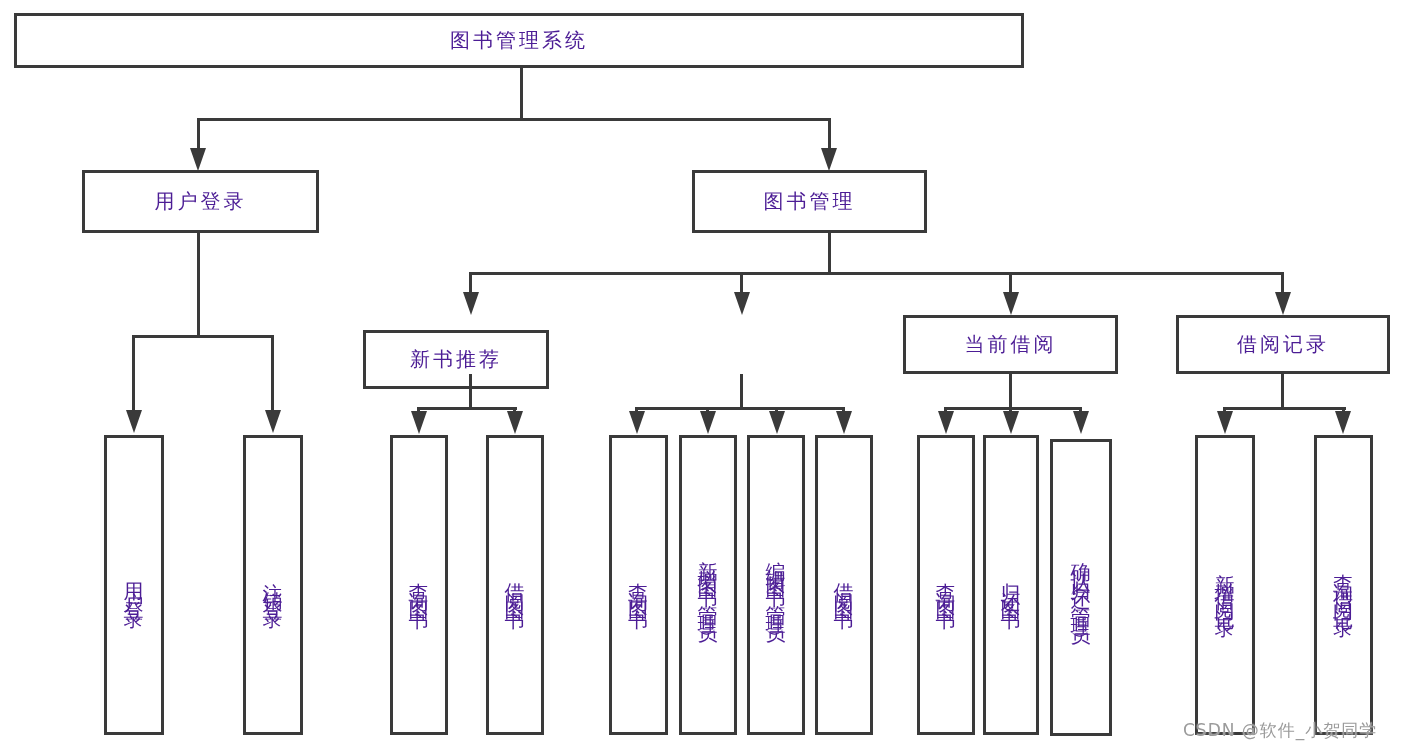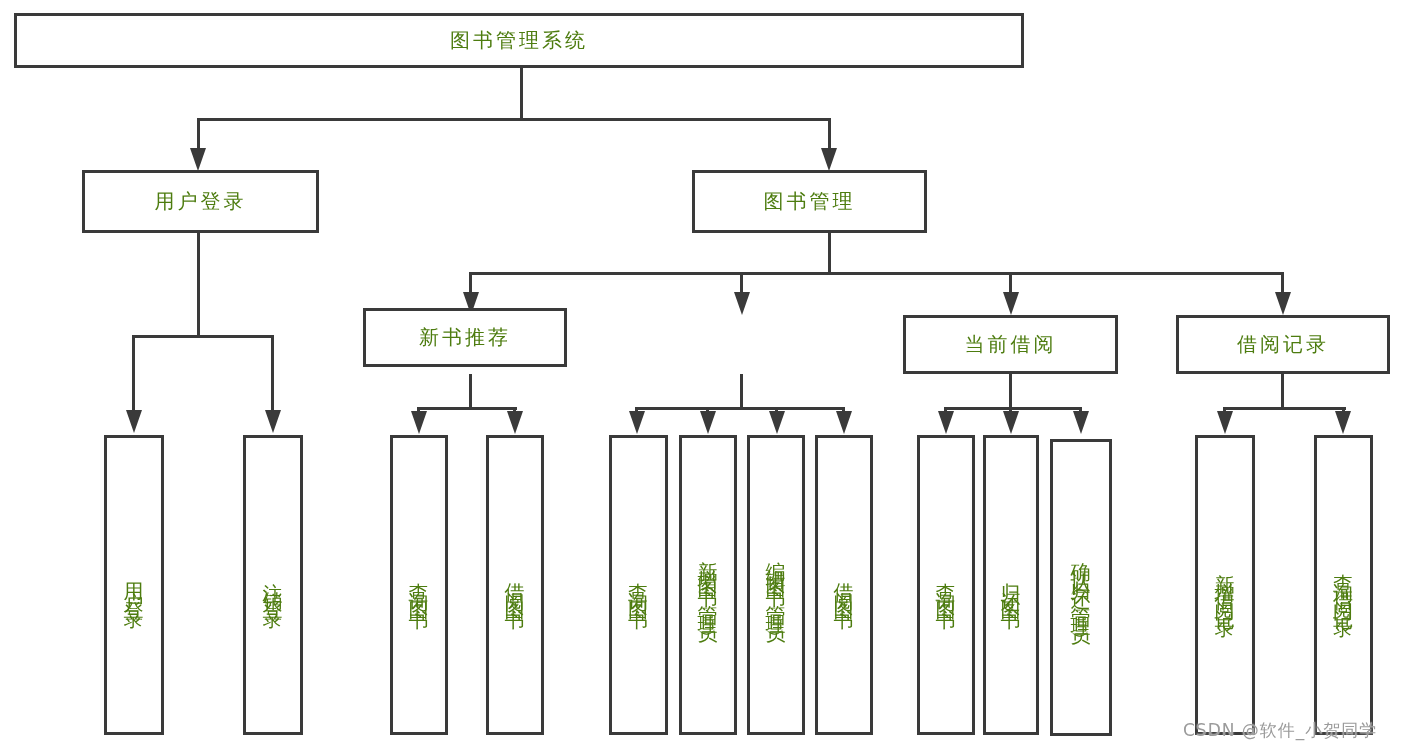--- a/index.html
+++ b/index.html
@@ -3,21 +3,21 @@
 <meta charset="utf-8">
 <style>
   html,body{margin:0;padding:0;background:#ffffff;}
   #stage{
     position:relative;width:1405px;height:747px;background:#ffffff;overflow:hidden;
     font-family:"DejaVu Sans","Liberation Sans",sans-serif;color:#3c3c3c;
   }
   .box{
     position:absolute;background:#ffffff;border:3px solid #3a3a3a;box-sizing:border-box;
     display:flex;align-items:center;justify-content:center;
-    font-size:20px;letter-spacing:3px;color:#4d7c0f;
+    font-size:20px;letter-spacing:3px;color:#4c1d95;
   }
   .box .lbl{white-space:nowrap;}
   .vbox .lbl{
     writing-mode:vertical-rl;text-orientation:mixed;
     letter-spacing:9px;line-height:1;white-space:normal;
   }
   .vl{position:absolute;width:3px;background:#3a3a3a;}
   .hl{position:absolute;height:3px;background:#3a3a3a;}
   .ah{
     position:absolute;width:0;height:0;
@@ -64,21 +64,21 @@
   <div class="hl" style="left:469px;top:272px;width:815px"></div>
   <div class="vl" style="left:469px;top:272px;height:22px"></div>
   <div class="vl" style="left:740px;top:272px;height:22px"></div>
   <div class="vl" style="left:1009px;top:272px;height:22px"></div>
   <div class="vl" style="left:1281px;top:272px;height:22px"></div>
   <div class="ah" style="left:463px;top:292px"></div>
   <div class="ah" style="left:734px;top:292px"></div>
   <div class="ah" style="left:1003px;top:292px"></div>
   <div class="ah" style="left:1275px;top:292px"></div>
 
-  <div class="box" style="left:363px;top:308px;width:204px;height:59px">
+  <div class="box" style="left:363px;top:330px;width:186px;height:59px">
     <span class="lbl">新书推荐</span>
   </div>
   <div class="box" style="left:1176px;top:315px;width:214px;height:59px">
     <span class="lbl">借阅记录</span>
   </div>
   <div class="box" style="left:903px;top:315px;width:215px;height:59px">
     <span class="lbl">当前借阅</span>
   </div>
 
   <div class="vl" style="left:469px;top:374px;height:35px"></div>

